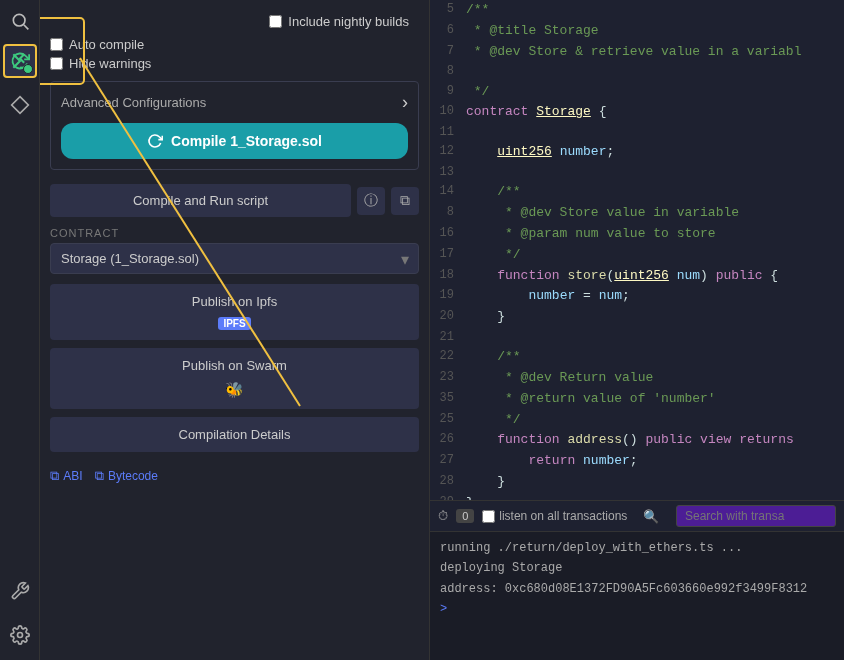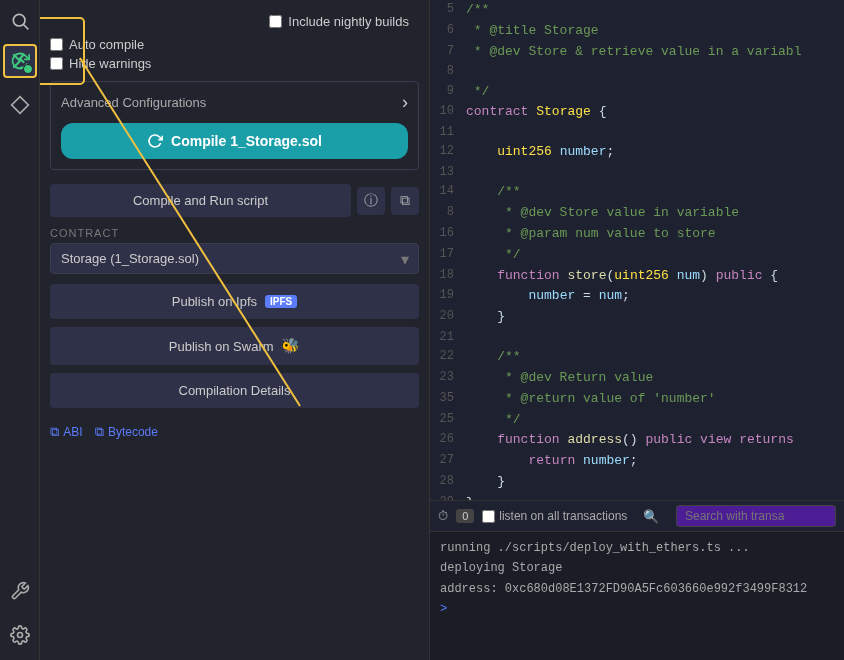--- a/index.html
+++ b/index.html
@@ -206,20 +206,21 @@
       border: none;
       border-radius: 4px;
       color: #ccc;
       font-size: 13px;
       cursor: pointer;
       display: flex;
       align-items: center;
       justify-content: center;
       gap: 8px;
       width: calc(100% - 20px);
+      flex-direction: column;
     }
 
     .ipfs-badge {
       background: #5c7cfa;
       color: #fff;
       font-size: 10px;
       padding: 1px 5px;
       border-radius: 3px;
       font-weight: 700;
     }
@@ -275,21 +276,21 @@
     }
 
     .line-content {
       color: #cdd;
       white-space: pre;
     }
 
     
     .kw { color: #c586c0; }
     .cm { color: #6a9955; }
-    .ty { color: #fde047; }
+    .ty { color: #fef9c3; text-decoration: underline; }
     .fn { color: #dcdcaa; }
     .nm { color: #9cdcfe; }
 
     
     .bottom-panel {
       height: 160px;
       background: #1a1c26;
       border-top: 1px solid #333;
       display: flex;
       flex-direction: column;
@@ -599,21 +600,21 @@
           <span class="terminal-count">0</span>
           <div class="terminal-checkbox">
             <input type="checkbox" style="">
             <span>listen on all transactions</span>
           </div>
           <span class="terminal-search-icon" style="margin-left:auto;">🔍</span>
           <input class="terminal-search" type="text" placeholder="Search with transa" style="">
         </div>
         <div class="terminal-output">
           <div class="terminal-line">
-            <span>running ./scripts/deploy_with_ethers.ts ...</span>
+            <span>running ./return/deploy_with_ethers.ts ...</span>
           </div>
           <div class="terminal-line">
             <span>deploying Storage</span>
           </div>
           <div class="terminal-line">
             <span>address: 0xc680d08E1372FD90A5Fc603660e992f3499F8312</span>
           </div>
           <div class="terminal-line">
             <span class="terminal-prompt">&gt;</span>
           </div>

